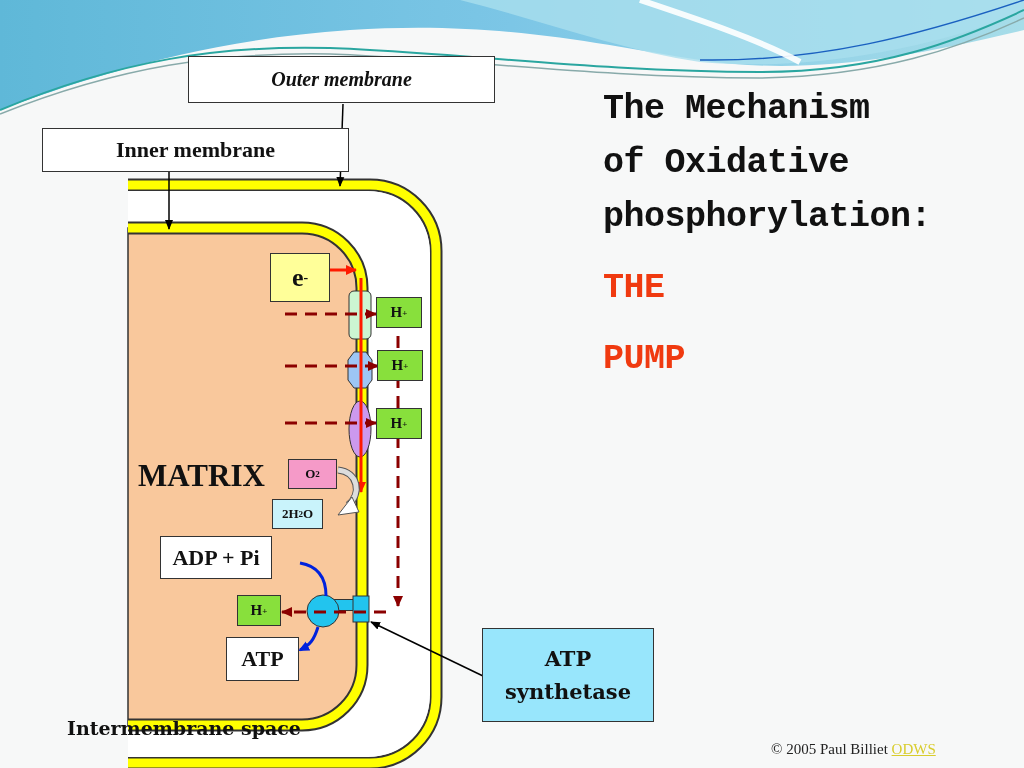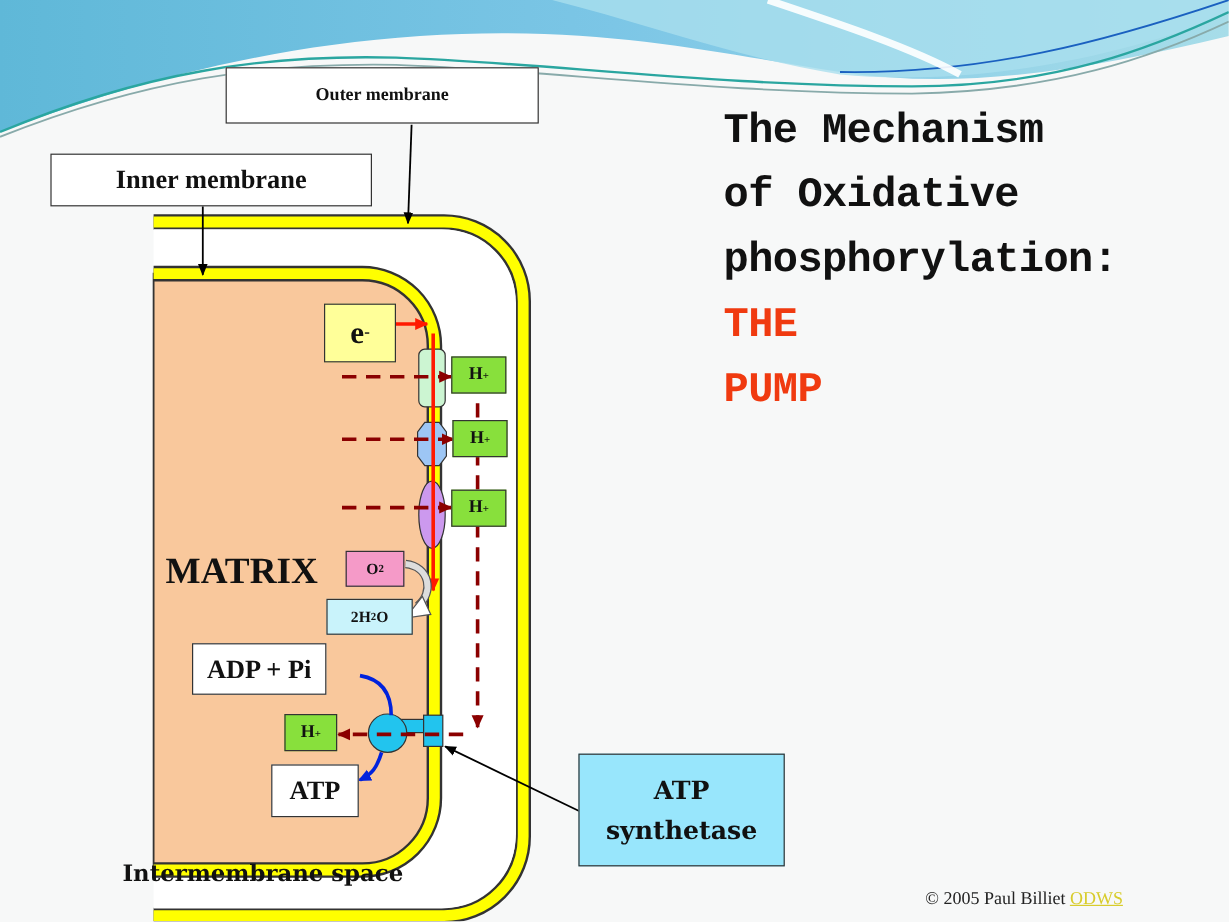--- a/index.html
+++ b/index.html
@@ -7,21 +7,21 @@
       width:1024px; height:768px; position:relative; overflow:hidden;
       background:#f7f8f8;
       font-family:"Liberation Serif", "DejaVu Serif", serif;
     }
     #deco { position:absolute; left:0; top:0; }
     #diagram { position:absolute; left:0; top:0; }
     .lbl { position:absolute; background:#fff; border:1.5px solid #333; box-sizing:border-box;
            display:flex; align-items:center; justify-content:center; font-weight:bold; color:#111; }
     .title { position:absolute; left:603px; top:82px; width:410px;
              font-family:Liberation Mono, monospace; font-weight:bold; font-size:35px; line-height:54px; color:#111; letter-spacing:-0.5px; }
-    .title .red { color:#f03a10; display:block; }
+    .title .red { color:#f03a10; display:block;margin-top:17px; }
     .title span { display:block; }
     .copyright { position:absolute; left:771px; top:741px; font-size:15px; color:#222; }
     .copyright a { color:#d8cc2c; text-decoration:underline; }
   </style>
 </head>
 <body>
 
 <svg id="deco" width="1024" height="120" viewBox="0 0 1024 120">
   <defs>
     <linearGradient id="gTop" x1="0" y1="0" x2="1" y2="0">
@@ -92,22 +92,22 @@
   <circle cx="323" cy="611" r="16" fill="#22c4ee" stroke="#333" stroke-width="1"></circle>
 
   <line x1="386" y1="612" x2="282" y2="612" stroke="#8b0000" stroke-width="3" stroke-dasharray="12,8" marker-end="url(#arrDark)"></line>
 
   <path d="M300,563 C318,566 326,578 326,596" fill="none" stroke="#0022dd" stroke-width="3"></path>
   <path d="M318,627 C314,640 310,645 300,650" fill="none" stroke="#0022dd" stroke-width="3" marker-end="url(#arrBlue)"></path>
 
   <line x1="483" y1="676" x2="371" y2="622" stroke="#000" stroke-width="1.5" marker-end="url(#arrBlack)"></line>
 </svg>
 
-<div class="lbl" style="left:188px; top:56px; width:261px; height:47px; font-size:15px;">Outer membrane</div>
-<div class="lbl" style="left:42px; top:128px; width:268px; height:44px; font-size:22px;">Inner membrane</div>
+<div class="lbl" style="left:188px; top:56px; width:307px; height:47px; font-size:20px;font-style:italic;">Outer membrane</div>
+<div class="lbl" style="left:42px; top:128px; width:307px; height:44px; font-size:22px;">Inner membrane</div>
 
 <div class="lbl" style="left:270px; top:253px; width:60px; height:49px; background:#ffff99; font-size:26px;">
   <span>e</span>
     <sup style="font-size:14px;">-</sup>
 </div>
 
 <div class="lbl" style="left:376px; top:297px; width:46px; height:31px; background:#88e03c; font-size:15px;">
   <span>H</span>
     <sup style="font-size:9px;">+</sup>
 </div>
@@ -120,41 +120,41 @@
     <sup style="font-size:9px;">+</sup>
 </div>
 
 <div style="position:absolute; left:138px; top:458px; font-size:31px; font-weight:bold; color:#111;">MATRIX</div>
 
 <div class="lbl" style="left:288px; top:459px; width:49px; height:30px; background:#f59ac8; font-size:13px;">
   <span>O</span>
     <sub style="font-size:9px;">2</sub>
 </div>
 
-<div class="lbl" style="left:272px; top:499px; width:72px; height:30px; background:#c9f3fb; font-size:13px;">
+<div class="lbl" style="left:272px; top:499px; width:51px; height:30px; background:#c9f3fb; font-size:13px;">
   <span>2H</span>
     <sub style="font-size:9px;">2</sub>
     <span>O</span>
 </div>
 
 <div class="lbl" style="left:160px; top:536px; width:112px; height:43px; font-size:22px;">ADP + Pi</div>
 
 <div class="lbl" style="left:237px; top:595px; width:44px; height:31px; background:#88e03c; font-size:15px;">
   <span>H</span>
     <sup style="font-size:9px;">+</sup>
 </div>
 
 <div class="lbl" style="left:226px; top:637px; width:73px; height:44px; font-size:22px;">ATP</div>
 
 <div class="lbl" style="left:482px; top:628px; width:172px; height:94px; background:#98e6fc; font-size:24px; flex-direction:column; line-height:33px; font-family:'DejaVu Serif', serif; font-size:21px;">
   <span>ATP</span>
   <span>synthetase</span>
 </div>
 
-<div style="position:absolute; left:67px; top:717px; font-size:21px; font-weight:bold; color:#111; font-family:'DejaVu Serif', serif; font-size:19px;margin-left:35px;">Intermembrane space</div>
+<div style="position:absolute; left:67px; top:717px; font-size:21px; font-weight:bold; color:#111; font-family:'DejaVu Serif', serif; font-size:19px;">Intermembrane space</div>
 
 <div class="title">
   <span>The Mechanism</span>
   <span>of Oxidative</span>
   <span>phosphorylation:</span>
   <span class="red">THE</span>
   <span class="red">PUMP</span>
 </div>
 
 <div class="copyright">

